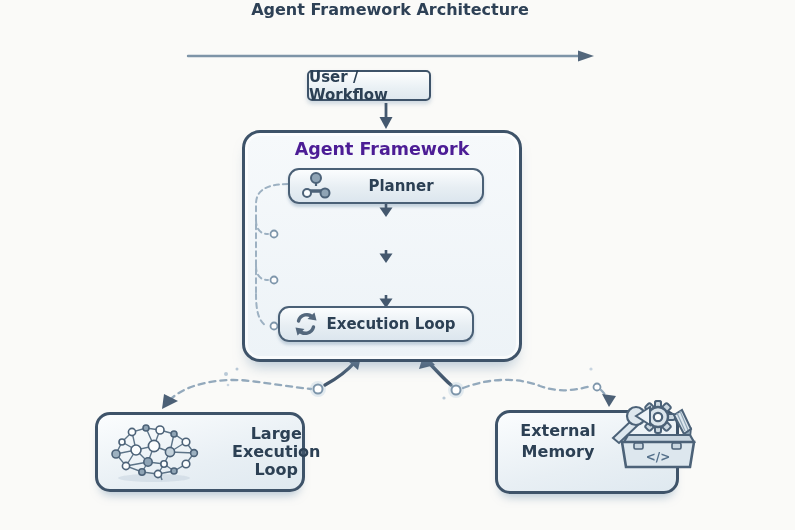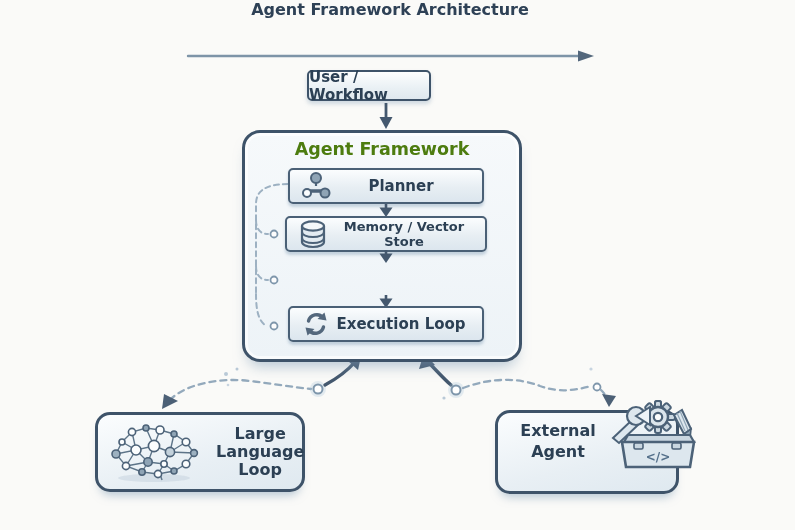--- a/index.html
+++ b/index.html
@@ -25,41 +25,41 @@
     display:flex; align-items:center; justify-content:center;
   }
   .user-box{ left:307px; top:70px; width:124px; height:31px; border-radius:5px; font-size:15px;}
   .framework{
     left:242px; top:130px; width:280px; height:232px;
     border:3px solid #3e5369; border-radius:18px;
     background:linear-gradient(180deg,#f6f9fb 0%,#edf3f7 100%);
     box-shadow:inset 0 0 0 3px rgba(255,255,255,.65), 0 10px 14px -6px rgba(125,155,180,.55);
     box-sizing:border-box;
   }
-  .fw-title{ left:242px; top:139px; width:280px; text-align:center; font-size:17.5px; color:#4d7c0f;}
+  .fw-title{ left:242px; top:139px; width:280px; text-align:center; font-size:17.5px; color:#4c1d95;}
   .module{
-    box-sizing:border-box; border:2.2px solid #4a6076; border-radius:5px;
+    box-sizing:border-box; border:2.2px solid #4a6076; border-radius:11px;
     background:linear-gradient(180deg,#fbfdfe 0%,#e7eef3 55%,#dce6ee 100%);
     box-shadow:0 2.5px 3px rgba(110,140,170,.35);
     display:flex; align-items:center; padding:0 8px 0 6px;
   }
   .mod-icon{width:40px; display:flex; justify-content:center; align-items:center;}
   .mod-label{flex:1; text-align:center; font-size:15px; padding-right:8px;}
   .mod-label.small{font-size:13px; padding-right:2px;}
   .m-planner{left:288px; top:168px; width:196px; height:36px;}
   .m-memory{left:285px; top:216px; width:202px; height:36px;}
   .m-router{left:288px; top:261px; width:196px; height:36px;}
-  .m-exec{left:288px; top:306px; width:196px; height:36px;}
+  .m-exec{left:278px; top:306px; width:196px; height:36px;}
   
   .llm-box{
     left:95px; top:412px; width:210px; height:80px; border-radius:15px;
     border:3px solid #3e5369;
     background:linear-gradient(165deg,#fbfdfe 0%,#e8eff4 60%,#dfe9f0 100%);
     box-shadow:0 8px 10px -5px rgba(125,155,180,.55);
-    box-sizing:border-box; display:flex; align-items:center; gap:2px; padding:4px 6px 4px 4px;
+    box-sizing:border-box; display:flex; align-items:center; gap:18px; padding:4px 6px 4px 4px;
   }
   .llm-text{flex:1; text-align:center; font-size:16px; line-height:1.14;}
   .ext-box{
     left:495px; top:410px; width:184px; height:84px; border-radius:15px;
     border:3px solid #3e5369;
     background:linear-gradient(165deg,#fbfdfe 0%,#e8eff4 60%,#dfe9f0 100%);
     box-shadow:0 8px 10px -5px rgba(125,155,180,.55);
     box-sizing:border-box;
   }
   .ext-top{position:absolute; left:10px; top:8px; width:100px; text-align:center; font-size:16px; line-height:1.3;}
@@ -137,31 +137,20 @@
       </svg>
     </span>
     <span class="mod-label">Planner</span>
   </div>
 
   <svg class="abs" style="left:377px; top:204px;" width="18" height="13" viewBox="0 0 18 13">
     <path d="M9,0 V5" stroke="#44586e" stroke-width="2.6"></path>
     <polygon points="9,13 2.5,3.5 15.5,3.5" fill="#44586e"></polygon>
   </svg>
 
-  <div class="abs module m-memory">
-    <span class="mod-icon">
-      <svg width="30" height="30" viewBox="0 0 30 30">
-        <path d="M4,7 V23 C4,25.8 8.9,28 15,28 C21.1,28 26,25.8 26,23 V7" fill="#e3ebf1" stroke="#4c6278" stroke-width="2.2"></path>
-        <path d="M4,13 C4,15.8 8.9,18 15,18 C21.1,18 26,15.8 26,13" fill="none" stroke="#4c6278" stroke-width="2"></path>
-        <path d="M4,19 C4,21.8 8.9,24 15,24 C21.1,24 26,21.8 26,19" fill="none" stroke="#4c6278" stroke-width="2"></path>
-        <ellipse cx="15" cy="7" rx="11" ry="4.6" fill="#f4f8fa" stroke="#4c6278" stroke-width="2.2"></ellipse>
-      </svg>
-    </span>
-    <span class="mod-label small">Memory / Vector Store</span>
-  </div>
 
   <svg class="abs" style="left:377px; top:250px;" width="18" height="13" viewBox="0 0 18 13">
     <path d="M9,0 V5" stroke="#44586e" stroke-width="2.6"></path>
     <polygon points="9,13 2.5,3.5 15.5,3.5" fill="#44586e"></polygon>
   </svg>
 
 
   <svg class="abs" style="left:377px; top:295px;" width="18" height="13" viewBox="0 0 18 13">
     <path d="M9,0 V5" stroke="#44586e" stroke-width="2.6"></path>
     <polygon points="9,13 2.5,3.5 15.5,3.5" fill="#44586e"></polygon>
@@ -205,29 +194,29 @@
           <circle cx="34" cy="30" r="5" fill="#fbfdfe"></circle>
           <circle cx="52" cy="26" r="5.6" fill="#fbfdfe"></circle>
           <circle cx="68" cy="32" r="4.6" fill="#c3d1db"></circle>
           <circle cx="46" cy="42" r="4.2" fill="#8fa4b5"></circle>
           <circle cx="62" cy="44" r="3.2" fill="#fbfdfe"></circle>
         </g>
       </svg>
     </span>
     <span class="llm-text">
       <span style="display:block">Large</span>
-      <span style="display:block">Language</span>
+      <span style="display:block">Execution</span>
       <span style="display:block">Loop</span>
     </span>
   </div>
 
   <div class="abs ext-box">
     <div class="ext-top">
       <span>External</span>
-      <span>Agent</span>
+      <span>Memory</span>
     </div>
     <div class="toolbox-wrap">
       <svg width="114" height="76" viewBox="0 0 114 76">
 
         <g>
           <g fill="#cdd9e2" stroke="#4c6278" stroke-width="2">
             <rect x="69" y="2" width="6" height="8" rx="2"></rect>
             <rect x="69" y="26" width="6" height="8" rx="2" transform="rotate(180 72 18) rotate(0)"></rect>
             <rect x="69" y="26" width="6" height="8" rx="2"></rect>
             <rect x="55" y="15" width="8" height="6" rx="2"></rect>

